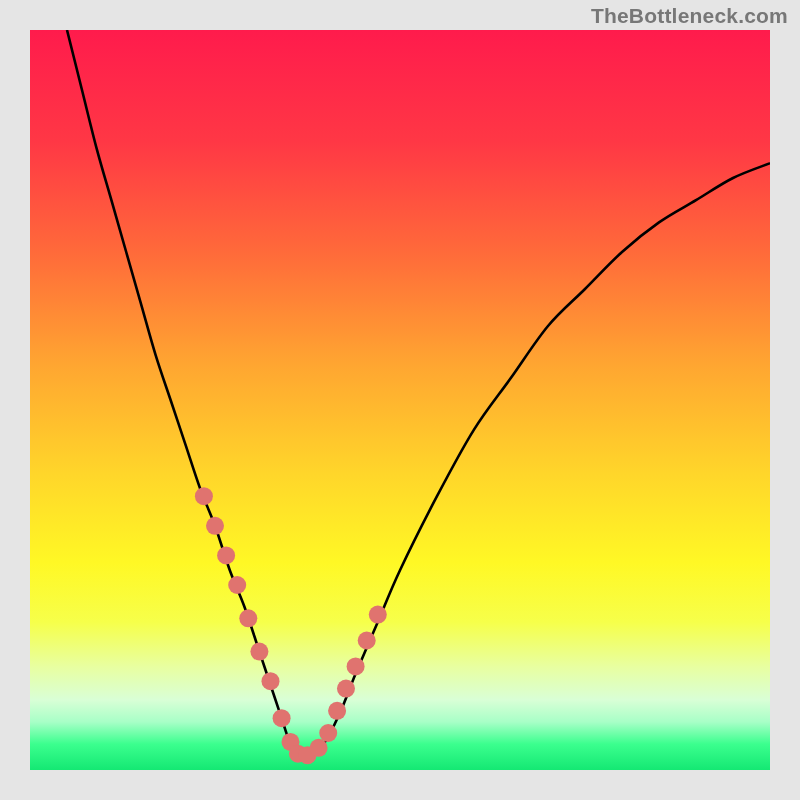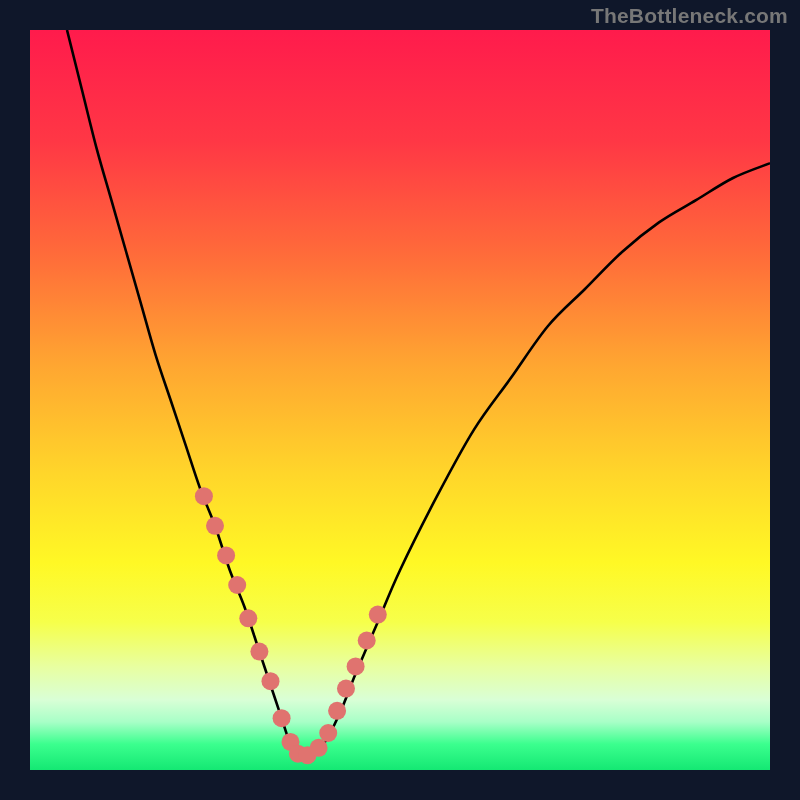--- a/index.html
+++ b/index.html
@@ -10,21 +10,21 @@
     background: #000;
     overflow: hidden;
     font-family: Arial, Helvetica, sans-serif;
   }
   .frame {
     position: absolute;
     top: 0;
     left: 0;
     width: 800px;
     height: 800px;
-    background: #0f172a;
+    background: #e5e5e5;
   }
   .plot {
     position: absolute;
     top: 30px;
     left: 30px;
     width: 740px;
     height: 740px;
     overflow: hidden;
   }
   .gradient {

